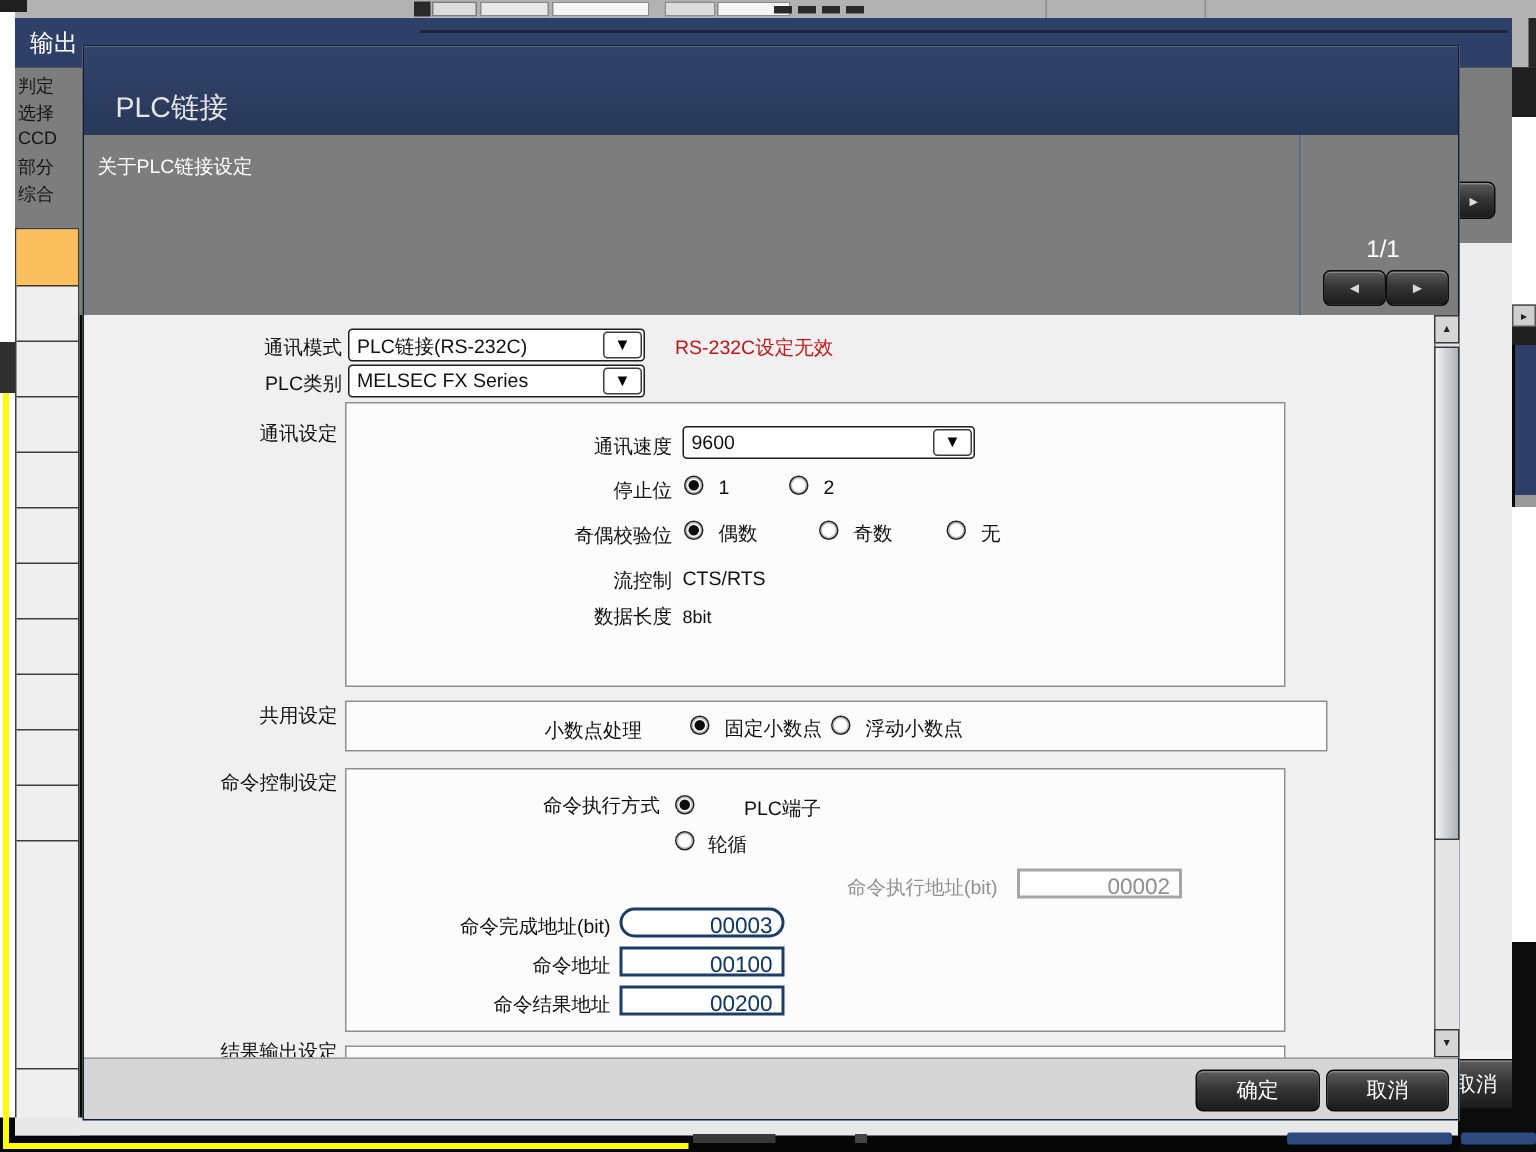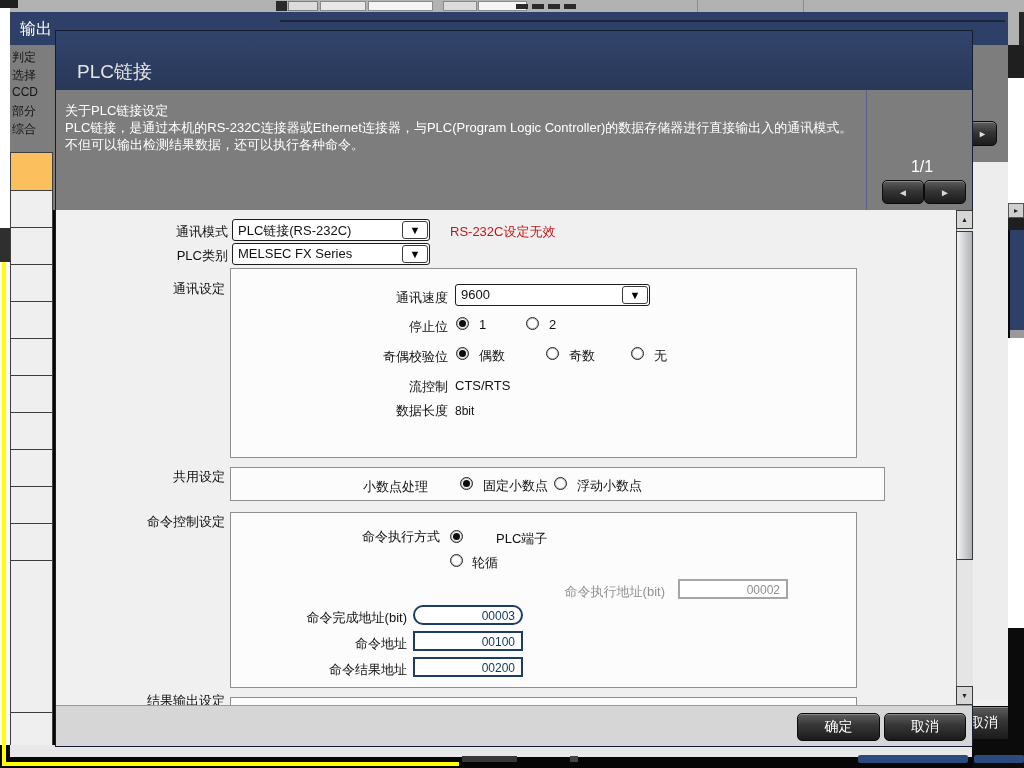--- a/index.html
+++ b/index.html
@@ -16,21 +16,21 @@
     display:flex;box-sizing:border-box;align-items:stretch;}
   .combo .val{flex:1;font-size:13px;padding:2px 0 0 5px;overflow:hidden;white-space:nowrap;}
   .combo .arr{width:24px;margin:1px;border:1px solid #3c3c3c;border-radius:3px;background:#fff;
     display:flex;align-items:center;justify-content:center;font-size:11px;color:#000;}
   
   .radio{position:absolute;width:13px;height:13px;border-radius:50%;background:#fff;
     border:1px solid #222;box-shadow:inset 0 0 0 1px #bbb;box-sizing:border-box;}
   .radio.sel::after{content:"";position:absolute;left:2px;top:2px;width:7px;height:7px;
     border-radius:50%;background:#0d0d0d;}
   
-  .field{position:absolute;background:#fff;box-sizing:border-box;font-size:12px;
+  .field{position:absolute;background:#fff;box-sizing:border-box;font-size:15px;
     text-align:right;padding:2px 6px 0 0;}
   .field.on{border:2px solid #1d3c66;color:#10365f;}
   .field.off{border:2px solid #a6a6a6;color:#8f8f8f;}
   .gbox{position:absolute;background:#fcfcfc;border:1px solid #8f8f8f;box-sizing:border-box;}
   .lab{position:absolute;font-size:13px;color:#111;text-align:right;white-space:nowrap;}
   .glab{color:#919191;}
   .lrowwrap{position:absolute;left:10px;top:152px;width:43px;height:605px;
     border:1px solid #3e3e3e;box-sizing:border-box;background:#efefef;}
   .lrow{border-bottom:1px solid #3e3e3e;box-sizing:border-box;}
   .sbitem{position:absolute;left:12px;width:42px;height:15px;overflow:hidden;
@@ -121,22 +121,20 @@
 
   <div class="abs" style="left:2px;top:262px;width:4px;height:504px;background:#ffff00;"></div>
   <div class="abs" style="left:3px;top:762px;width:456px;height:4px;background:#ffff00;"></div>
 
   <div class="abs" style="left:55px;top:30px;width:918px;height:717px;background:#f0f0f0;border:1px solid #141e33;box-sizing:border-box;"></div>
   <div class="abs" style="left:56px;top:31px;width:916px;height:59px;background:linear-gradient(#33446c,#283858);"></div>
   <div class="txt" style="left:77px;top:59px;font-size:19px;color:#e5e5e5;">PLC链接</div>
 
   <div class="abs" style="left:56px;top:90px;width:916px;height:120px;background:#7d7d7d;"></div>
   <div class="txt" style="left:65px;top:102px;font-size:13px;color:#fff;">关于PLC链接设定</div>
-  <div class="txt" style="left:65px;top:119px;font-size:13px;color:#fff;">PLC链接，是通过本机的RS-232C连接器或Ethernet连接器，与PLC(Program Logic Controller)的数据存储器进行直接输出入的通讯模式。</div>
-  <div class="txt" style="left:65px;top:136px;font-size:13px;color:#fff;">不但可以输出检测结果数据，还可以执行各种命令。</div>
   <div class="abs" style="left:866px;top:90px;width:1px;height:120px;background:#55628a;"></div>
   <div class="txt" style="left:900px;top:158px;width:44px;text-align:center;font-size:16px;color:#fff;">1/1</div>
   <div class="dbtn" style="left:882px;top:180px;width:42px;height:24px;font-size:10px;color:#d8d8d8;">
       <span>◄</span>
     </div>
   <div class="dbtn" style="left:924px;top:180px;width:42px;height:24px;font-size:10px;color:#d8d8d8;">
       <span>►</span>
     </div>
 
   <div class="lab" style="left:130px;top:223px;width:98px;">通讯模式</div>

